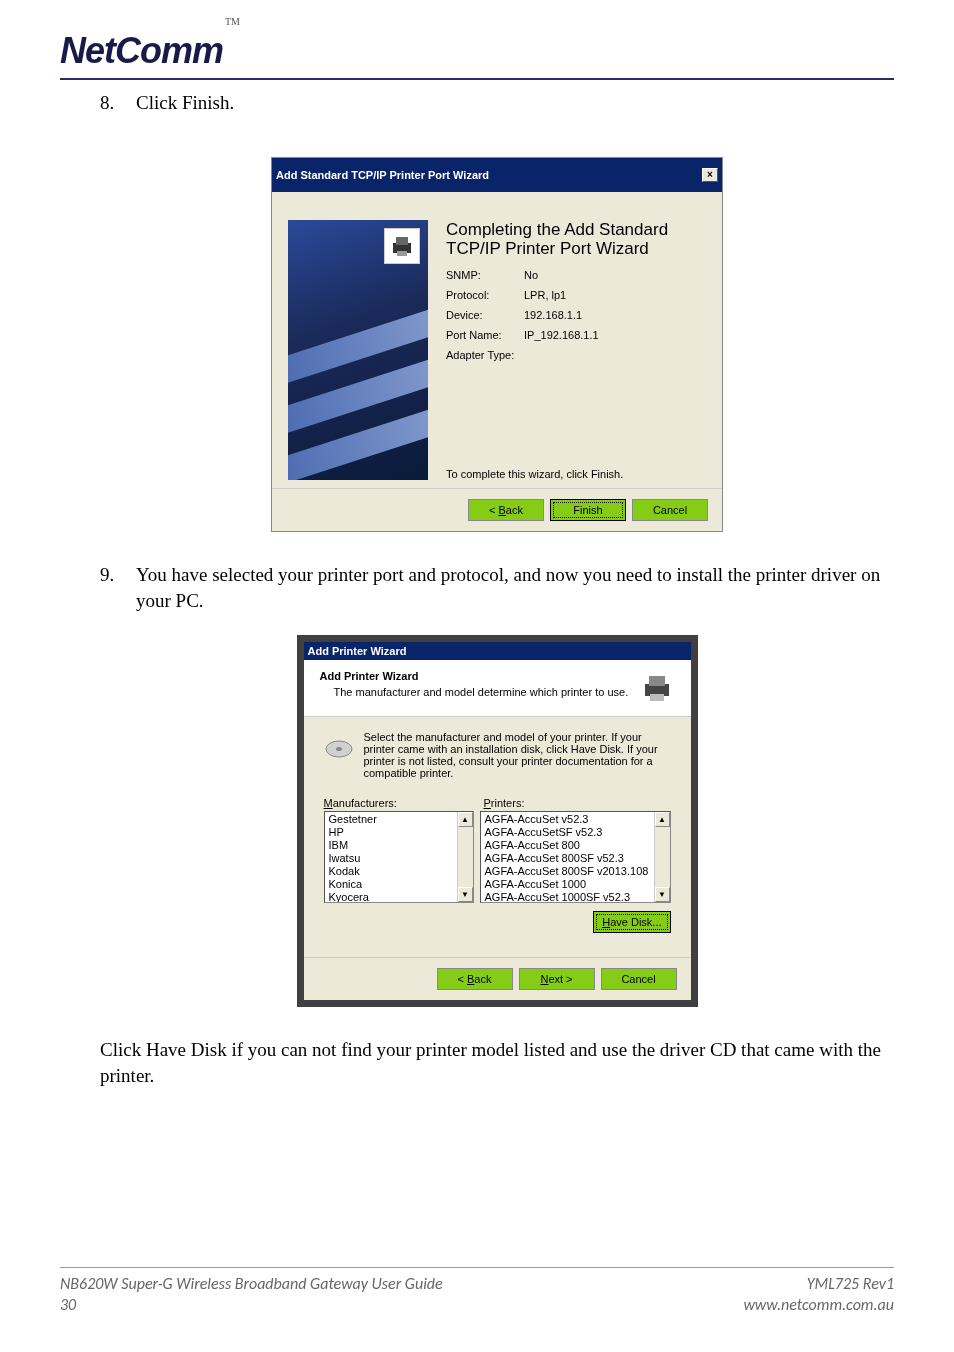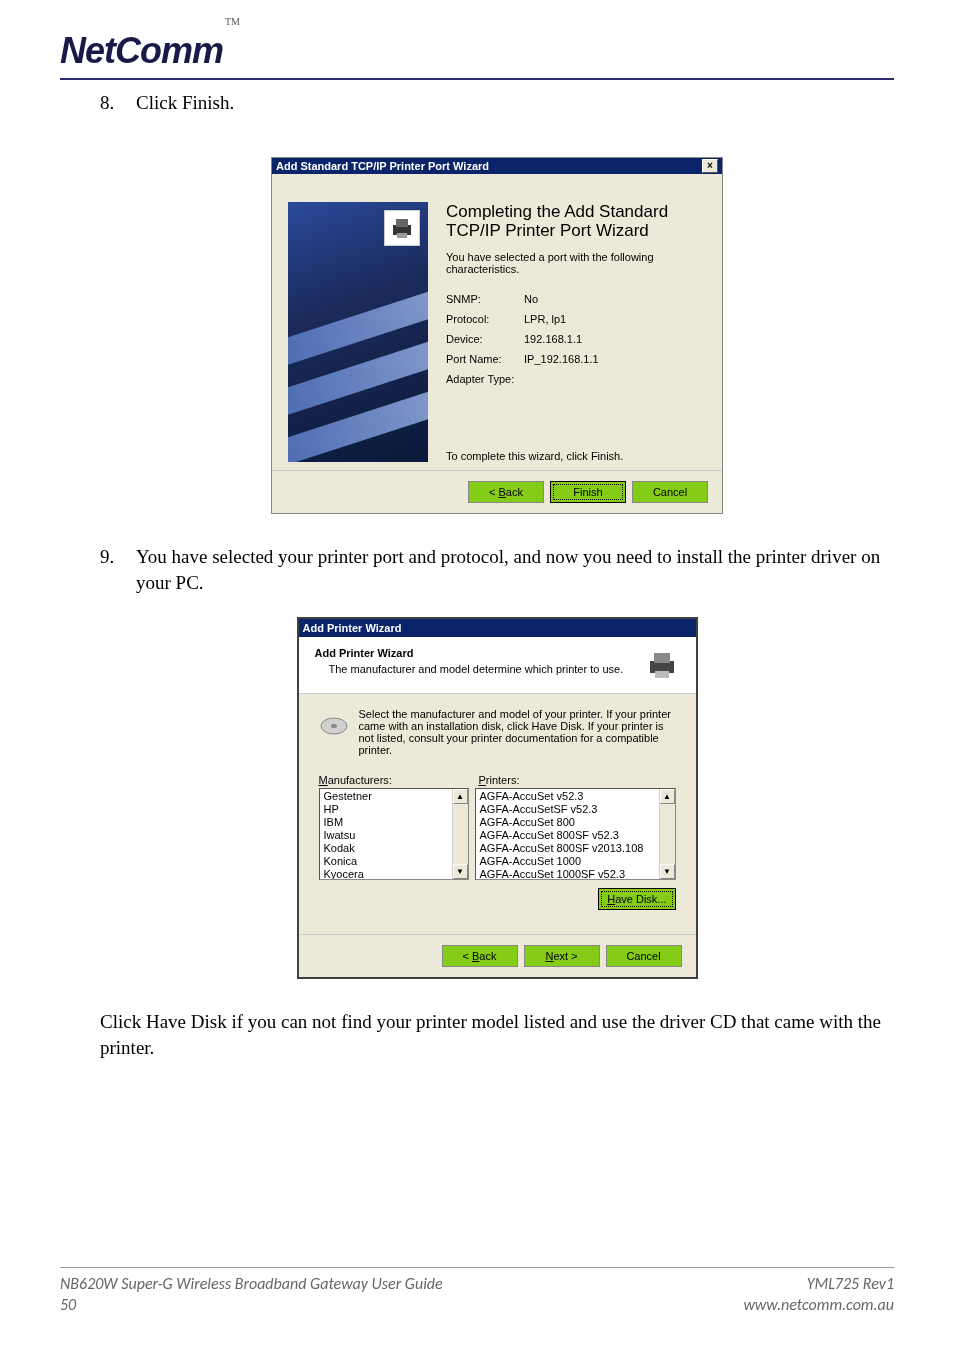--- a/index.html
+++ b/index.html
@@ -73,21 +73,21 @@
     border: 1px solid #888;
     background: #ece9d8;
     font-family: Tahoma, Arial, sans-serif;
     font-size: 11px;
     color: #000;
   }
   .wizard1 .titlebar {
     background: #0a246a;
     color: #fff;
     font-weight: bold;
-    padding: 1px 4px;
+    padding: 10px 4px;
     display: flex;
     justify-content: space-between;
     align-items: center;
     font-size: 11px;
   }
   .wizard1 .closebtn {
     width: 16px;
     height: 14px;
     background: #ece9d8;
     color: #000;
@@ -174,21 +174,21 @@
   .winbtn.default {
     outline: 1px dotted #000;
     outline-offset: -4px;
     border: 1px solid #000;
   }
 
   
   .wizard2 {
     width: 401px;
     margin: 20px auto 30px auto;
-    border: 2px solid #404040;
+    border: 7px solid #404040;
     background: #ece9d8;
     font-family: Tahoma, Arial, sans-serif;
     font-size: 11px;
   }
   .wizard2 .titlebar {
     background: #0a246a;
     color: #fff;
     font-weight: bold;
     padding: 3px 4px;
     font-size: 11px;
@@ -321,21 +321,20 @@
                 <rect x="7" y="4" width="12" height="8" fill="#666"></rect>
                 <rect x="8" y="18" width="10" height="5" fill="#999"></rect>
               </svg>
           </div>
           <div class="stripe" style="top:110px;"></div>
           <div class="stripe" style="top:160px;"></div>
           <div class="stripe" style="top:210px;"></div>
         </div>
         <div class="textarea">
           <div class="bigtitle">Completing the Add Standard TCP/IP Printer Port Wizard</div>
-          <div class="subtitle">You have selected a port with the following characteristics.</div>
           <div class="kvrow">
               <span class="k">SNMP:</span>
               <span>No</span>
             </div>
           <div class="kvrow">
               <span class="k">Protocol:</span>
               <span>LPR, lp1</span>
             </div>
           <div class="kvrow">
               <span class="k">Device:</span>
@@ -436,19 +435,19 @@
       </div>
     </div>
 
     <p class="para">Click Have Disk if you can not find your printer model listed and use the driver CD that came with the printer.</p>
   </div>
 </div>
 
 <div class="footer">
   <div class="left">
     <div>NB620W Super-G Wireless Broadband  Gateway User Guide</div>
-    <div>50</div>
+    <div>30</div>
   </div>
   <div class="right">
     <div>YML725 Rev1</div>
     <div>www.netcomm.com.au</div>
   </div>
 </div>
 
 </body></html>

